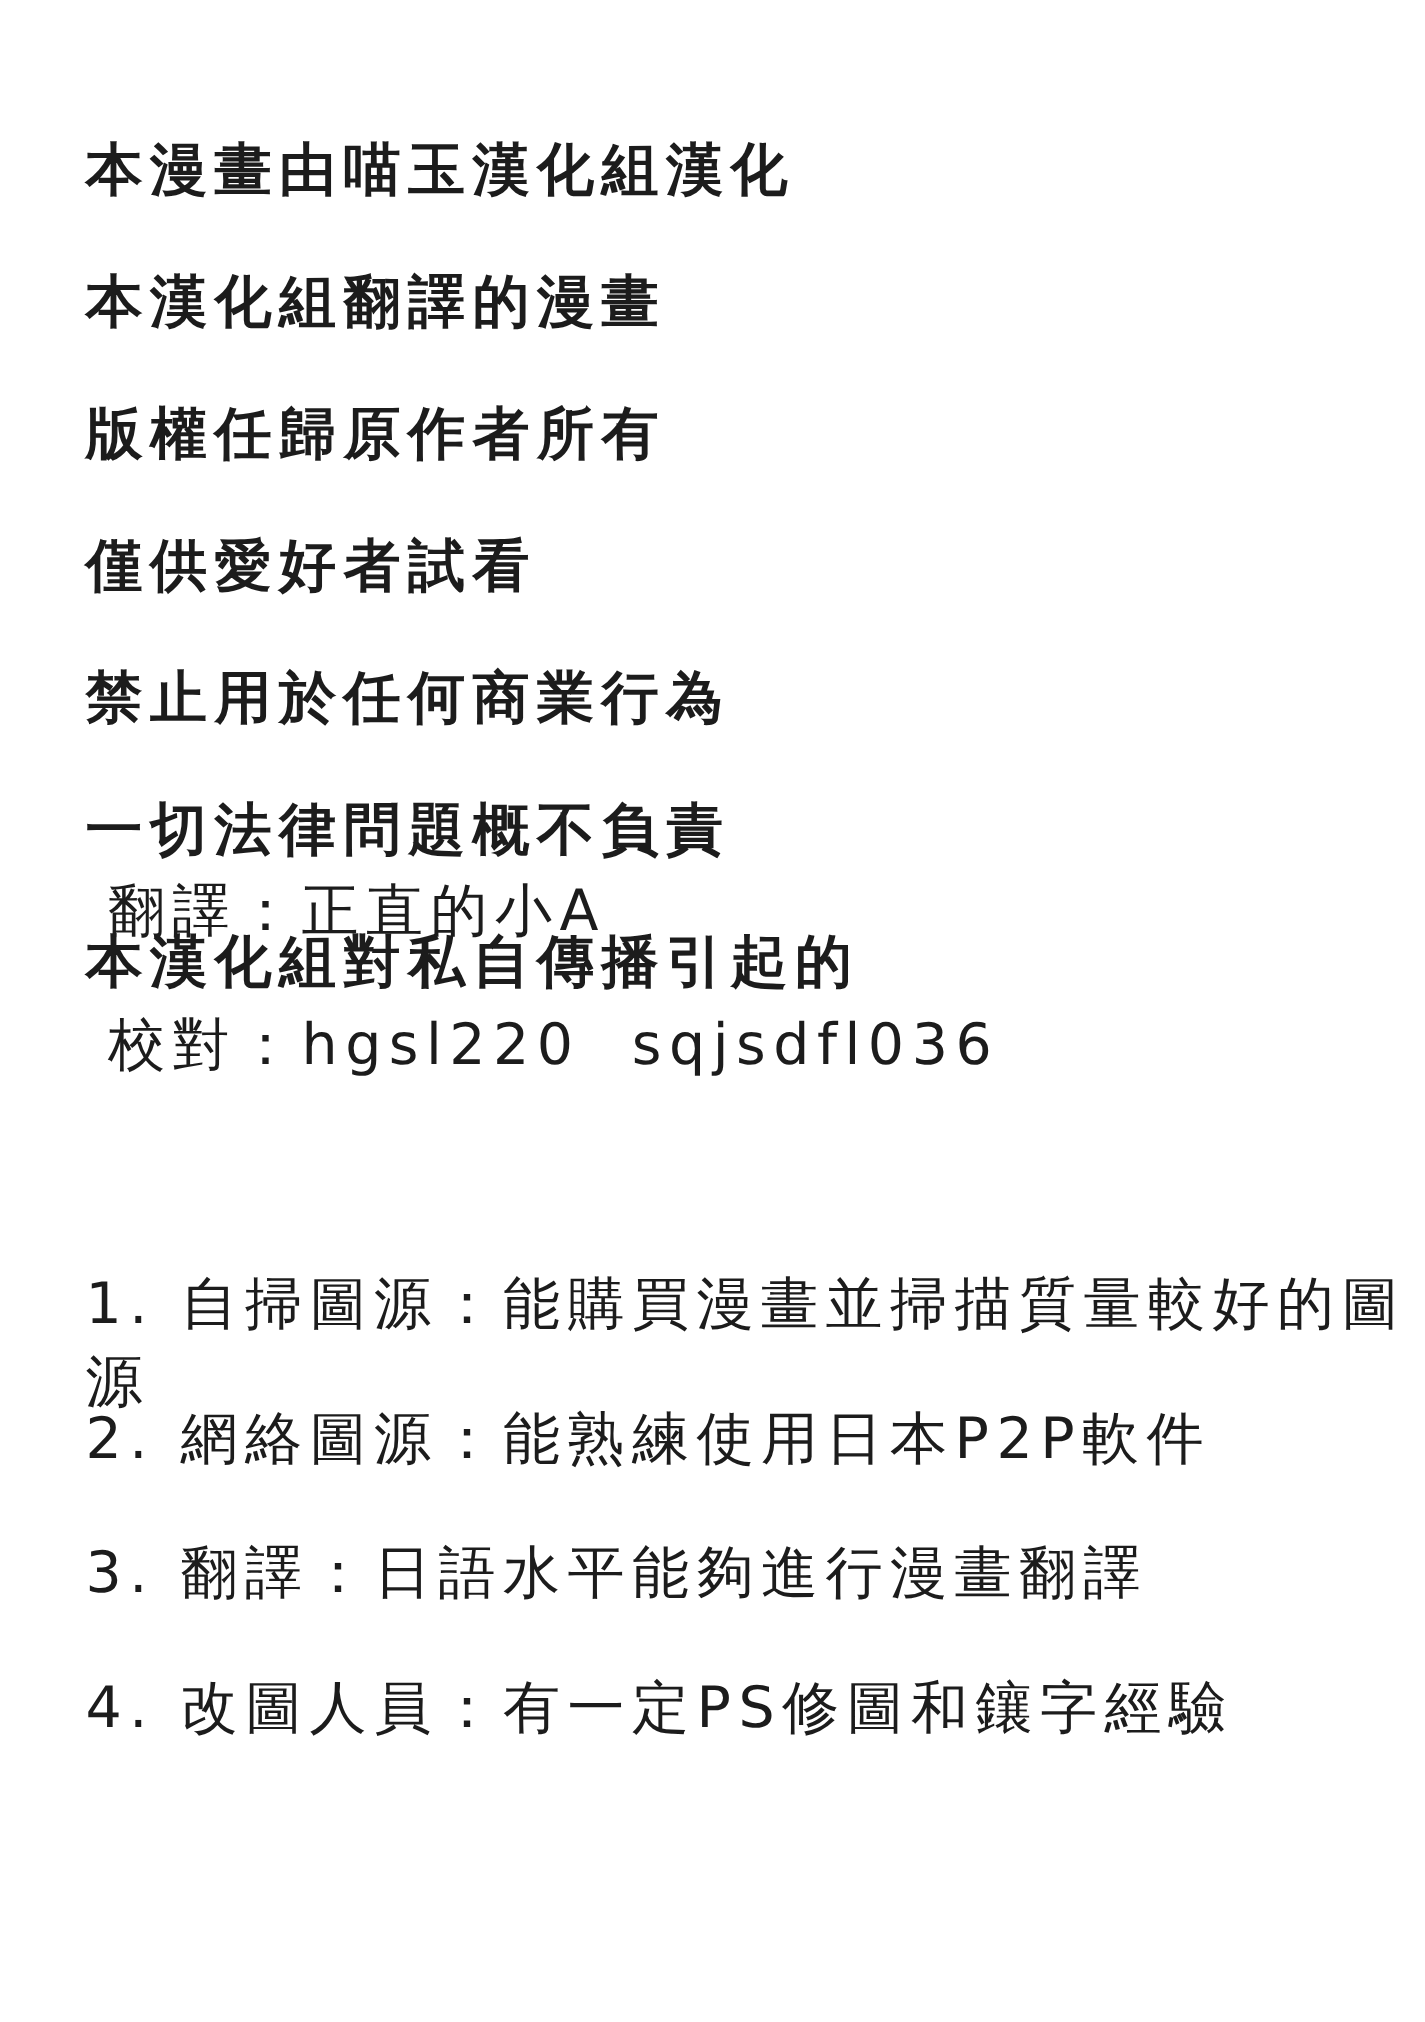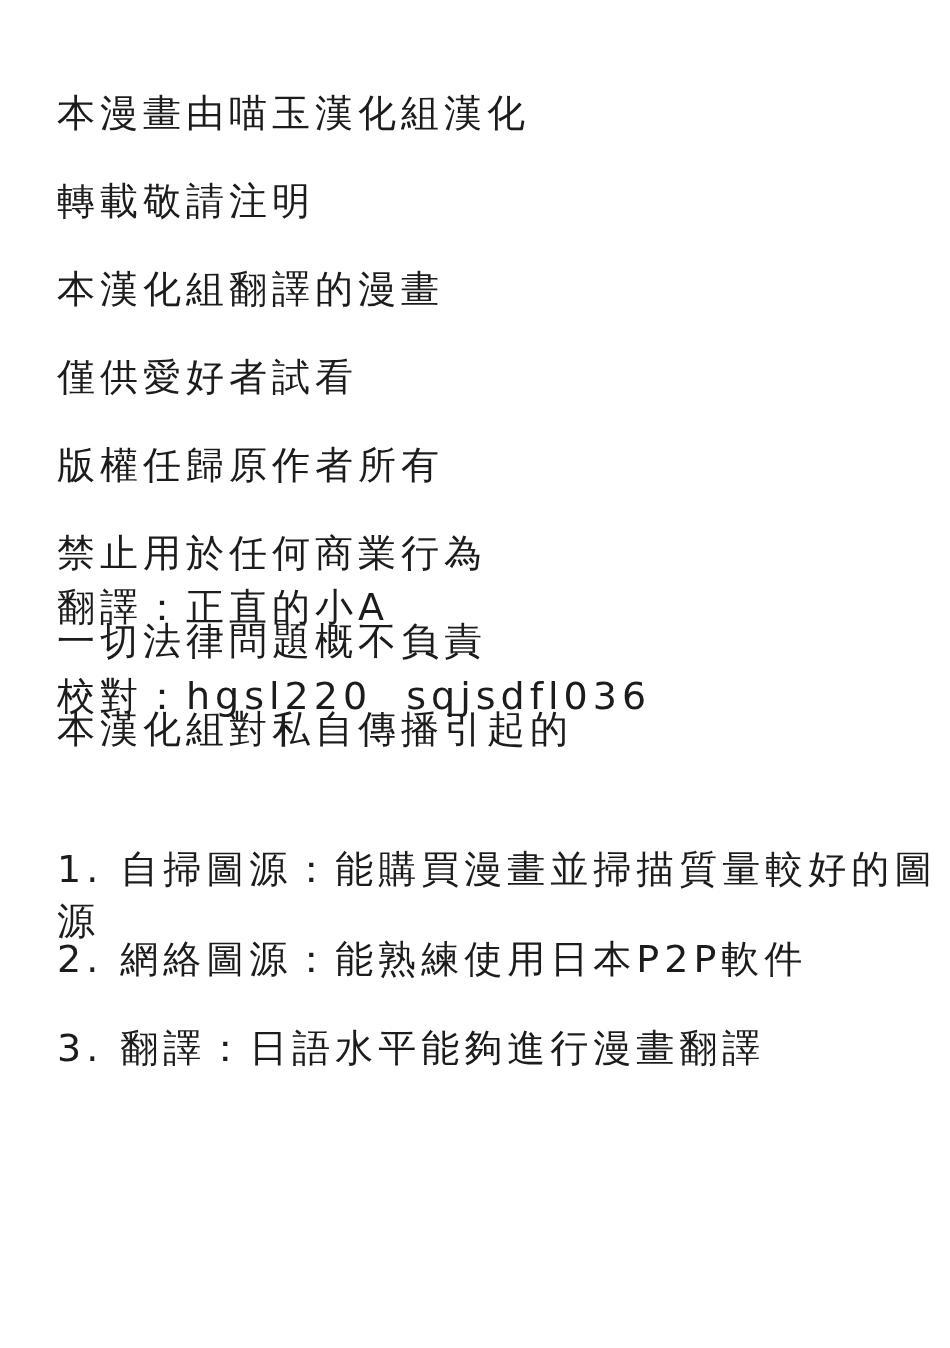--- a/index.html
+++ b/index.html
@@ -19,48 +19,48 @@
     position: absolute;
     left: 57px;
     white-space: pre-wrap;
   }
   .line {
     font-size: 38px;
     letter-spacing: 5px;
     font-weight: 400;
   }
   .disclaimer { top: 50px; }
-  .disclaimer .line { height: 50px; line-height: 50px; }
+  .disclaimer .line { height: 50px; line-height: 50px; font-weight: bold; }
 
-  .credits { top: 544px; }
+  .credits { top: 544px; margin-left: 15px; }
   .credits .line { height: 51px; line-height: 51px; }
 
   .recruit { top: 806px; }
   .recruit .line { height: 51.5px; line-height: 51.5px; }
 </style>
 </head>
 <body>
 
 <section class="block disclaimer">
   <div class="line">本漫畫由喵玉漢化組漢化</div>
-  <div class="line">轉載敬請注明</div>
   <div class="line">本漢化組翻譯的漫畫</div>
+  <div class="line">版權任歸原作者所有</div>
   <div class="line">僅供愛好者試看</div>
-  <div class="line">版權任歸原作者所有</div>
   <div class="line">禁止用於任何商業行為</div>
   <div class="line">一切法律問題概不負責</div>
   <div class="line">本漢化組對私自傳播引起的</div>
 </section>
 
 <section class="block credits">
   <div class="line"><span>翻譯</span><span>：</span><span>正直的小A</span></div>
   <div class="line"><span>校對</span><span>：</span><span>hgsl220  sqjsdfl036</span></div>
 </section>
 
 <section class="block recruit">
   <div class="line">1. 自掃圖源：能購買漫畫並掃描質量較好的圖源</div>
   <div class="line">2. 網絡圖源：能熟練使用日本P2P軟件</div>
   <div class="line">3. 翻譯：日語水平能夠進行漫畫翻譯</div>
+  <div class="line">4. 改圖人員：有一定PS修圖和鑲字經驗</div>
   
   
   
   
 </section>
 
 </body></html>

